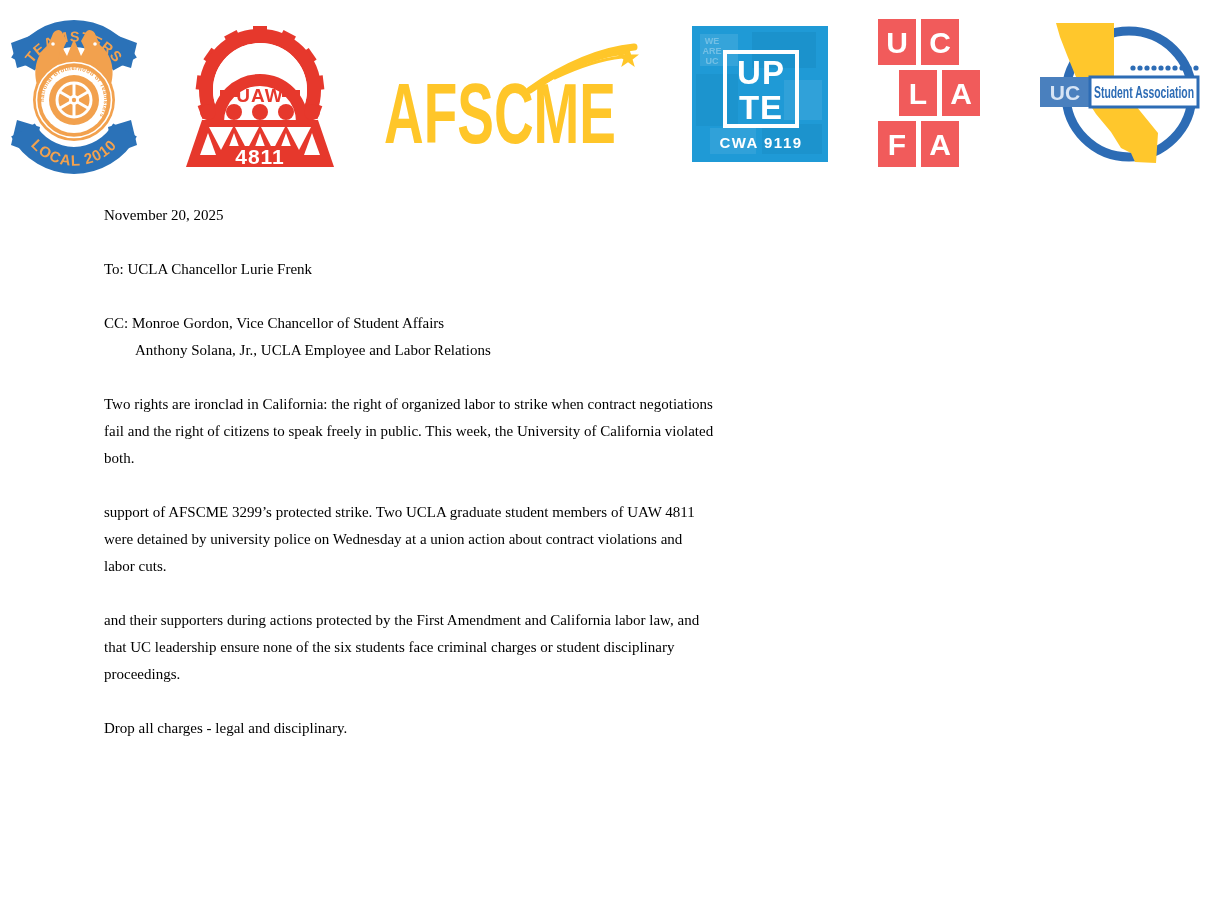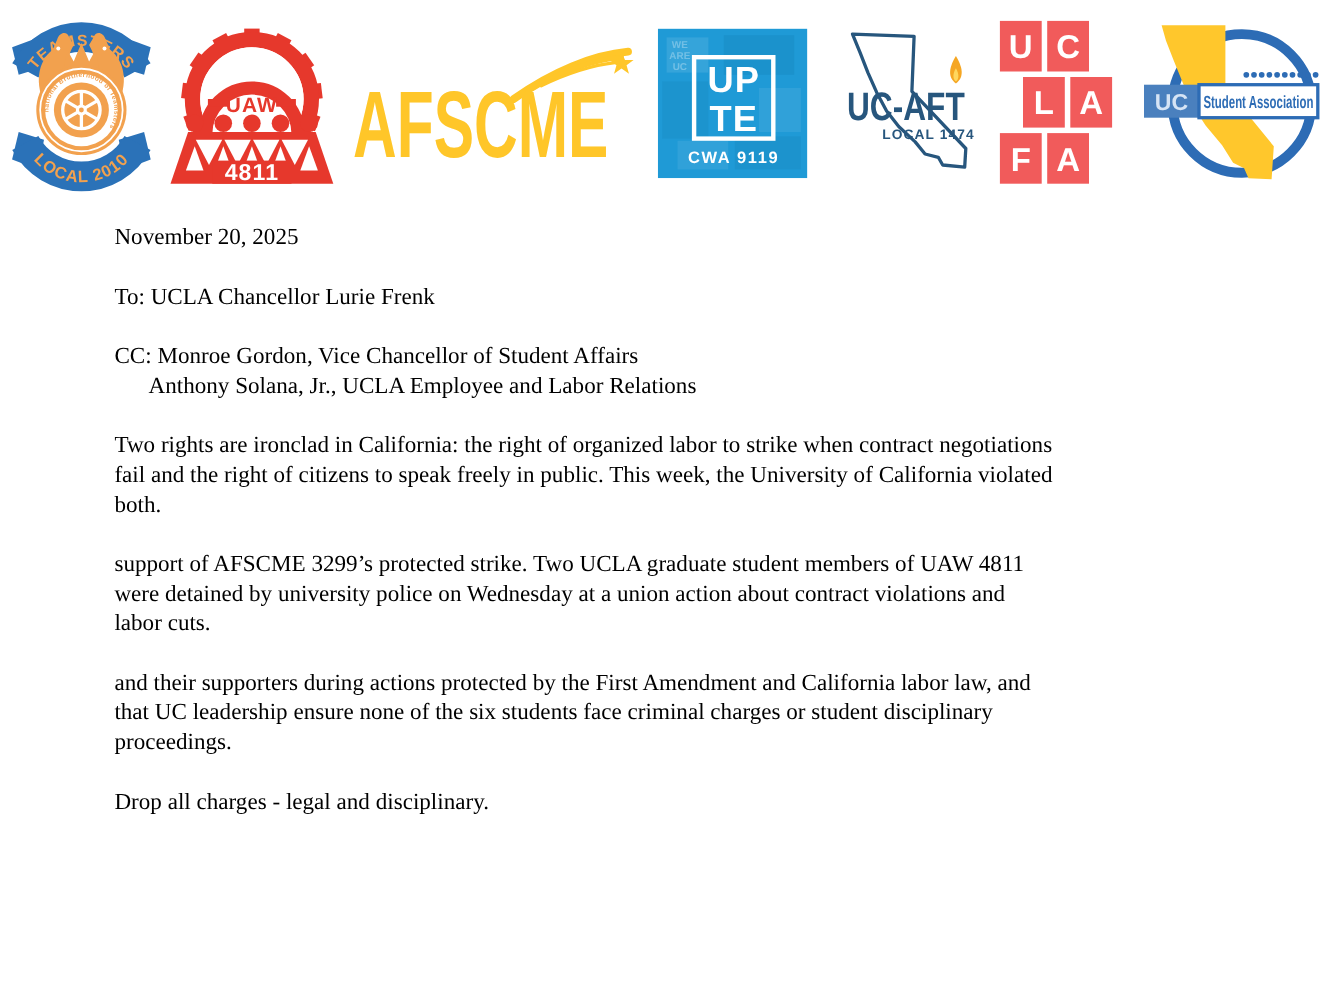--- a/index.html
+++ b/index.html
@@ -15,21 +15,21 @@
     display: flex;
     align-items: center;
     justify-content: space-between;
     padding: 2px 8px 0 8px;
   }
   .logo { flex: 0 0 auto; }
   .logo svg { display: block; }
   .logo-text { font-family: "Liberation Sans", sans-serif; font-weight: bold; }
   .letter {
     margin: 16px 100px 0 104px;
-    font-size: 21px;
+    font-size: 15px;
     line-height: 27px;
   }
   .block { margin-bottom: 27px; }
   .line { white-space: nowrap; }
   .cc-indent-1 { padding-left: 36px; }
   .cc-indent-2 { padding-left: 31px; }
   .subject { font-weight: bold; }
 </style>
 </head>
 <body>
@@ -186,29 +186,20 @@
         <text x="20" y="28" text-anchor="middle">ARE</text>
         <text x="20" y="38" text-anchor="middle">UC</text>
       </g>
       <rect x="33" y="26" width="72" height="74" fill="none" stroke="#ffffff" stroke-width="4"></rect>
       <text x="69" y="58" text-anchor="middle" class="logo-text" font-size="33" fill="#ffffff" letter-spacing="1">UP</text>
       <text x="69" y="93" text-anchor="middle" class="logo-text" font-size="33" fill="#ffffff" letter-spacing="1">TE</text>
       <text x="69" y="122" text-anchor="middle" class="logo-text" font-size="15" fill="#ffffff" letter-spacing="1.5">CWA 9119</text>
     </svg>
   </div>
 
-  <div class="logo">
-    <svg width="146" height="146" viewBox="0 0 146 146">
-      <path d="M30,10 L86,12 L84,62 L133,114 L132,131 L112,129 L108,122 L96,119 L87,108 L72,94 L61,80 L52,63 L44,45 L37,27 Z" fill="none" stroke="#27567D" stroke-width="3" stroke-linejoin="round"></path>
-      <path d="M124,30 C118,40 116,49 124,55 C132,49 130,40 124,30 Z" fill="#F5A623"></path>
-      <path d="M124,41 C121,46 121,51 124,53 C127,51 127,46 124,41 Z" fill="#FFD75E"></path>
-      <text x="25" y="88" class="logo-text" font-size="36" fill="#27567D" textLength="107" lengthAdjust="spacingAndGlyphs">UC-AFT</text>
-      <text x="99" y="105" text-anchor="middle" class="logo-text" font-size="12.5" fill="#27567D" letter-spacing="1">LOCAL 1474</text>
-    </svg>
-  </div>
 
   <div class="logo">
     <svg width="122" height="162" viewBox="0 0 122 162">
       <g fill="#F15B5B">
         <rect x="8" y="6" width="38" height="46"></rect>
         <rect x="51" y="6" width="38" height="46"></rect>
         <rect x="29" y="57" width="38" height="46"></rect>
         <rect x="72" y="57" width="38" height="46"></rect>
         <rect x="8" y="108" width="38" height="46"></rect>
         <rect x="51" y="108" width="38" height="46"></rect>

